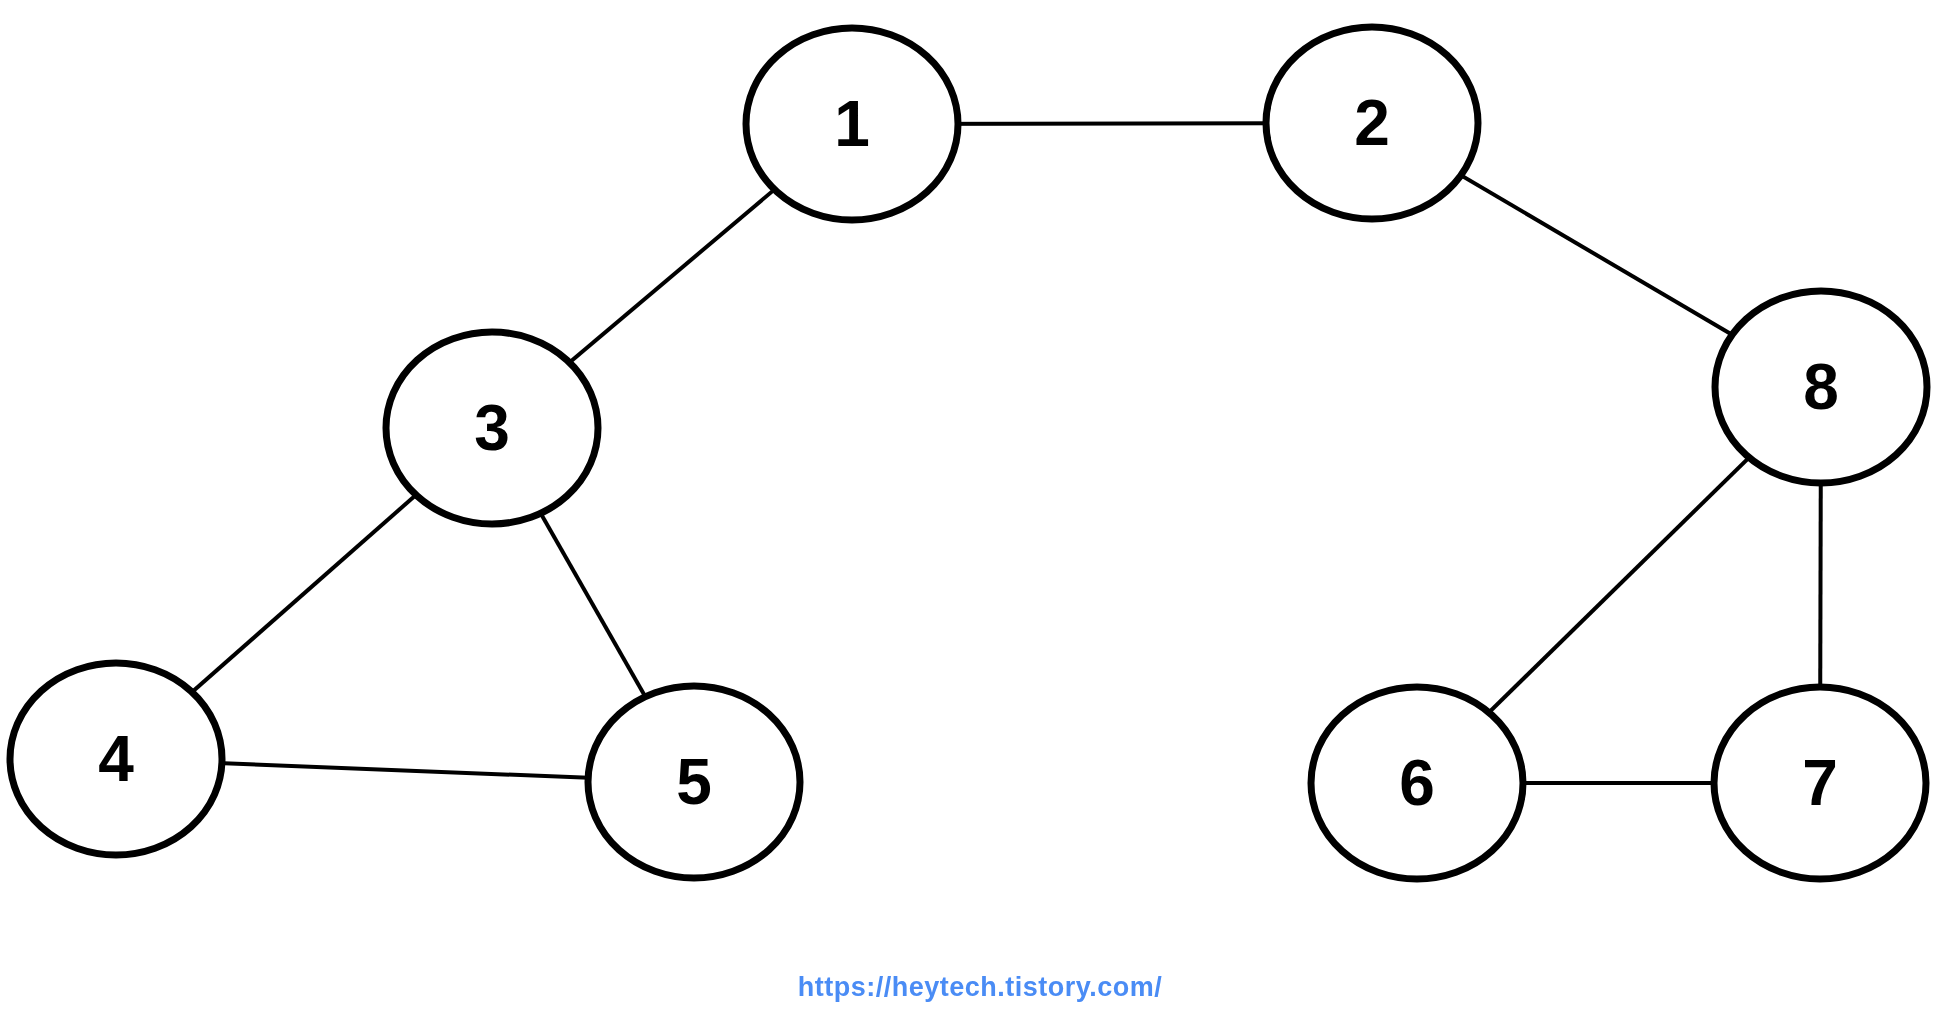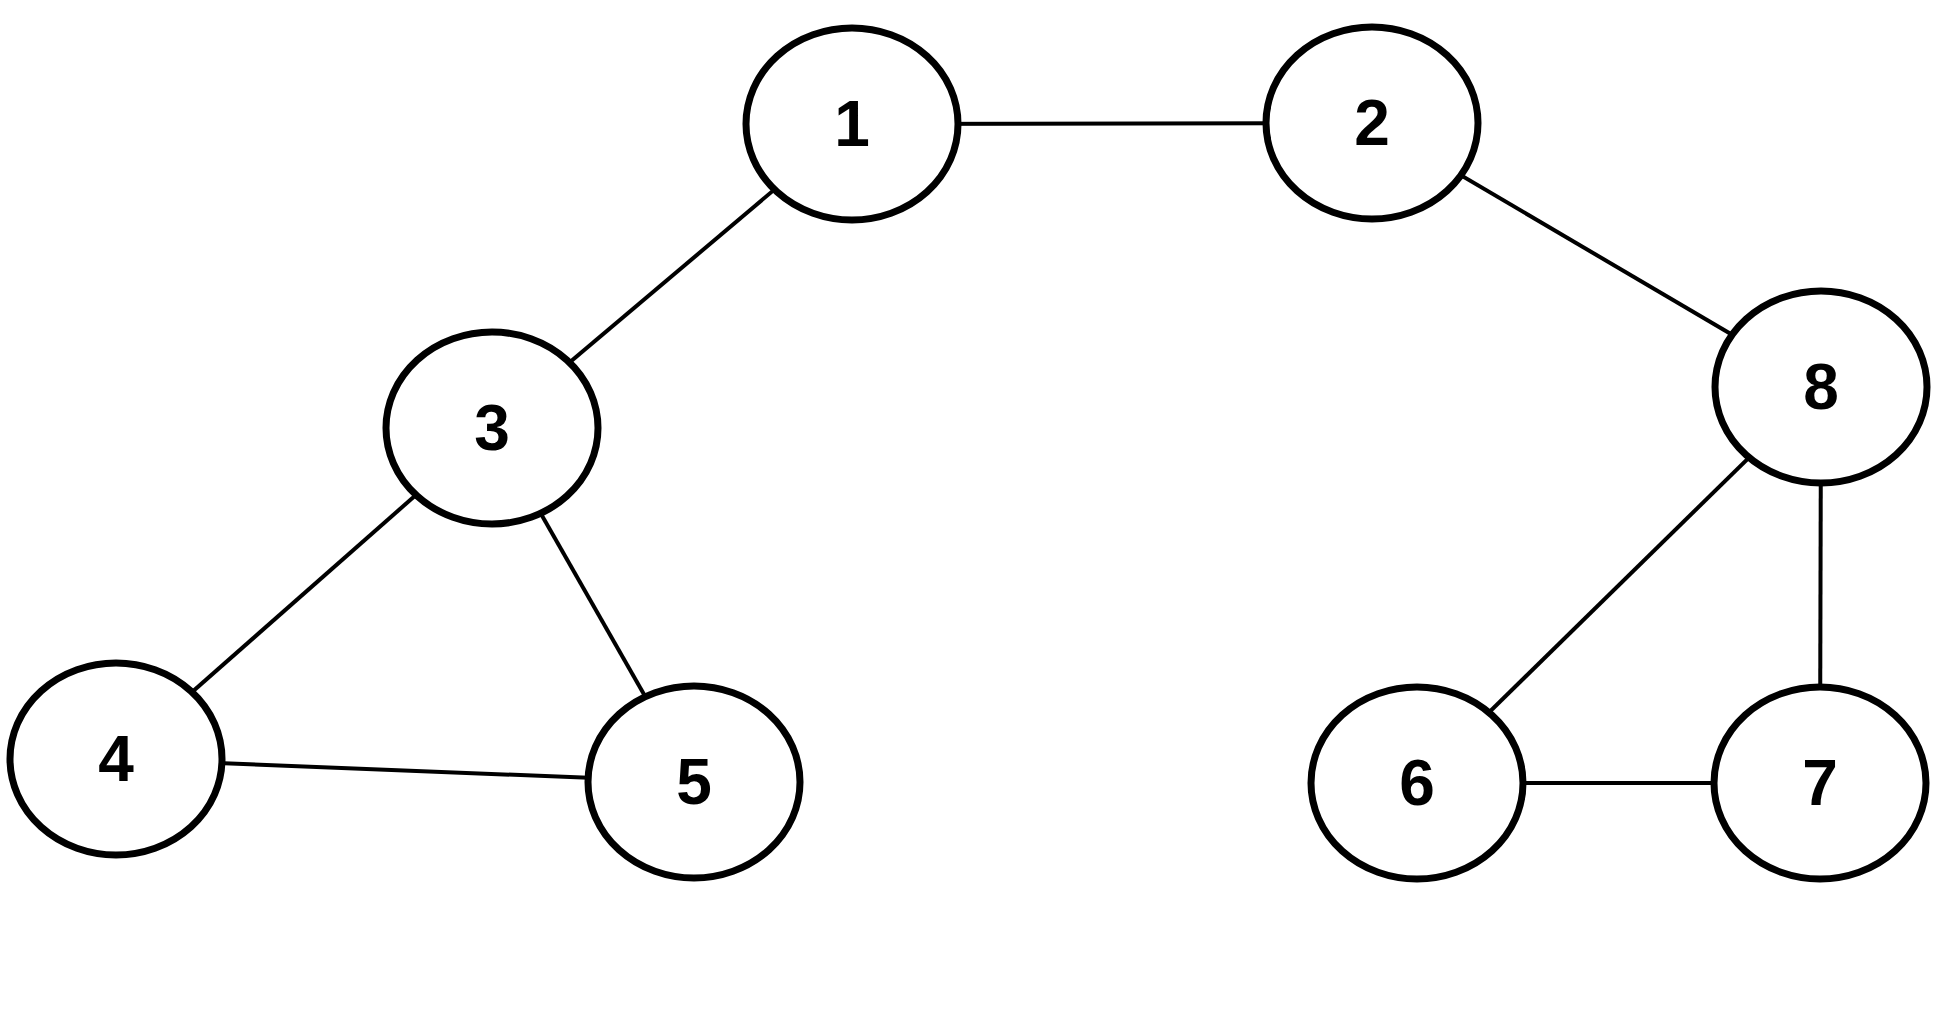--- a/index.html
+++ b/index.html
@@ -66,13 +66,14 @@
       <text x="116" y="759" dominant-baseline="central" class="node-label" fill="#000000">4</text>
       <ellipse cx="694" cy="782" rx="106" ry="96" fill="#ffffff" stroke="#000000" stroke-width="7"></ellipse>
       <text x="694" y="782" dominant-baseline="central" class="node-label" fill="#000000">5</text>
       <ellipse cx="1417" cy="783" rx="106" ry="96" fill="#ffffff" stroke="#000000" stroke-width="7"></ellipse>
       <text x="1417" y="783" dominant-baseline="central" class="node-label" fill="#000000">6</text>
       <ellipse cx="1820" cy="783" rx="106" ry="96" fill="#ffffff" stroke="#000000" stroke-width="7"></ellipse>
       <text x="1820" y="783" dominant-baseline="central" class="node-label" fill="#000000">7</text>
       <ellipse cx="1821" cy="387" rx="106" ry="96" fill="#ffffff" stroke="#000000" stroke-width="7"></ellipse>
       <text x="1821" y="387" dominant-baseline="central" class="node-label" fill="#000000">8</text>
     </svg>
+  <div class="footer-url" style="color: rgb(74, 140, 245);">https://heytech.tistory.com/</div>
 </div>
 
 </body></html>

